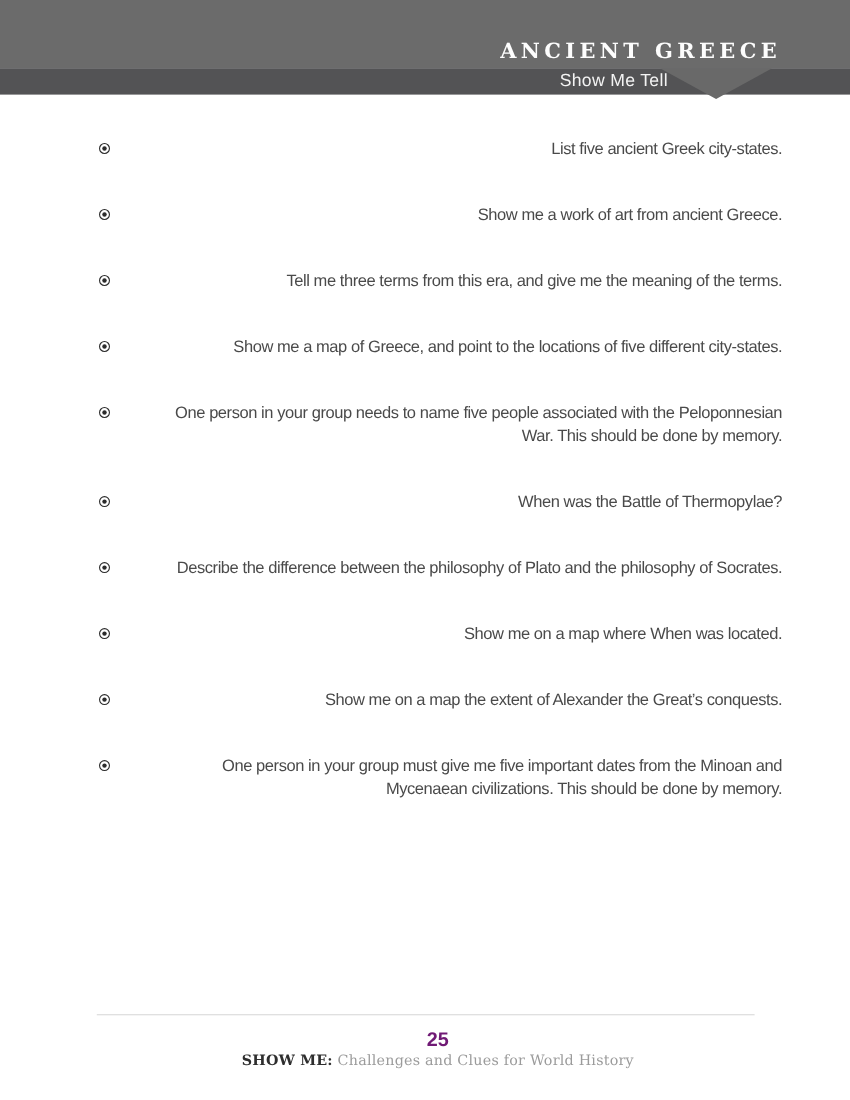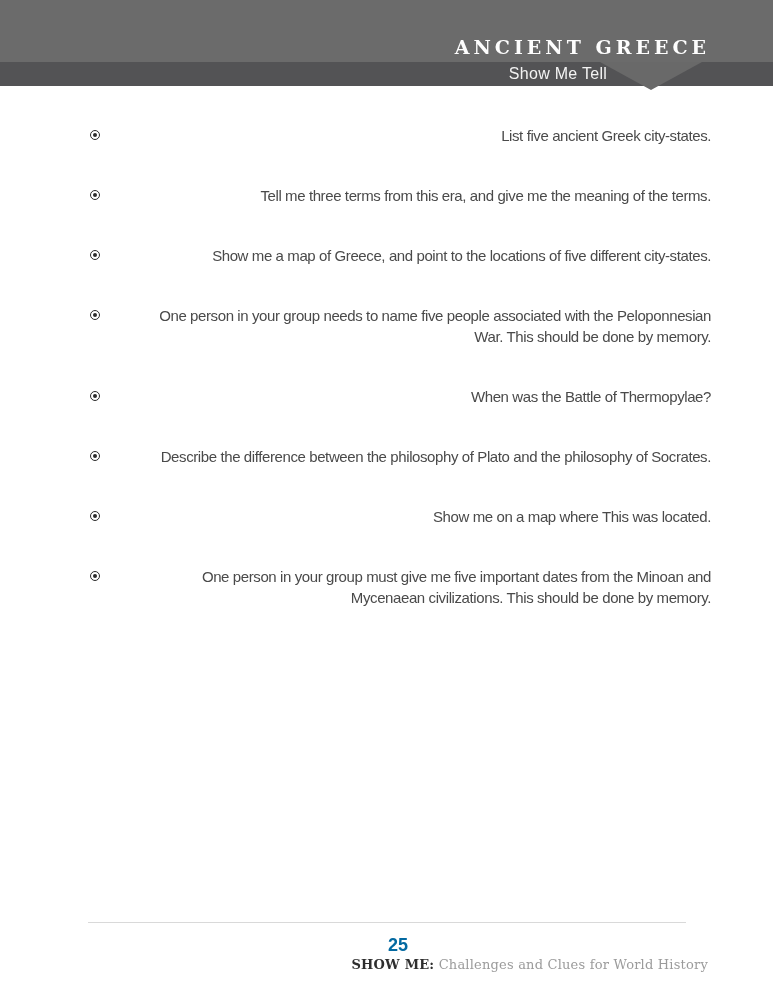--- a/index.html
+++ b/index.html
@@ -105,27 +105,27 @@
     width: 598px; height: 1px;
     background: #d9d9d9;
   }
   .page-number {
     position: absolute;
     top: 935px; left: 88px;
     width: 620px;
     text-align: center;
     font-weight: 700;
     font-size: 18px;
-    color: #0369a1;
+    color: #701a75;
   }
   .imprint {
     position: absolute;
     top: 957px; left: 88px;
     width: 620px;
-    text-align: right;
+    text-align: center;
     font-family: "DejaVu Serif", serif;
     font-size: 13px;
     letter-spacing: 0.2px;
     white-space: nowrap;
   }
   .imprint-bold { font-weight: 700; color: #2e2e2e; }
   .imprint-rest { color: #9b9b9b; }
 </style>
 </head>
 <body>
@@ -141,20 +141,24 @@
     <div class="ribbon"></div>
   </header>
 
   <ul class="clues">
     <li class="clue">
       <span class="bullet"></span>
       <span class="clue-text">List five ancient Greek city-states.</span>
     </li>
     <li class="clue">
       <span class="bullet"></span>
+      <span class="clue-text">Show me a work of art from ancient Greece.</span>
+    </li>
+    <li class="clue">
+      <span class="bullet"></span>
       <span class="clue-text">Tell me three terms from this era, and give me the meaning of the terms.</span>
     </li>
     <li class="clue">
       <span class="bullet"></span>
       <span class="clue-text">Show me a map of Greece, and point to the locations of five different city-states.</span>
     </li>
     <li class="clue">
       <span class="bullet"></span>
       <span class="clue-text">One person in your group needs to name five people associated with the Peloponnesian
 War. This should be done by memory.</span>
@@ -162,21 +166,25 @@
     <li class="clue">
       <span class="bullet"></span>
       <span class="clue-text">When was the Battle of Thermopylae?</span>
     </li>
     <li class="clue">
       <span class="bullet"></span>
       <span class="clue-text">Describe the difference between the philosophy of Plato and the philosophy of Socrates.</span>
     </li>
     <li class="clue">
       <span class="bullet"></span>
-      <span class="clue-text">Show me on a map where This was located.</span>
+      <span class="clue-text">Show me on a map where When was located.</span>
+    </li>
+    <li class="clue">
+      <span class="bullet"></span>
+      <span class="clue-text">Show me on a map the extent of Alexander the Great’s conquests.</span>
     </li>
     <li class="clue">
       <span class="bullet"></span>
       <span class="clue-text">One person in your group must give me five important dates from the Minoan and
 Mycenaean civilizations. This should be done by memory.</span>
     </li>
   </ul>
 
   <footer>
     <div class="rule"></div>

